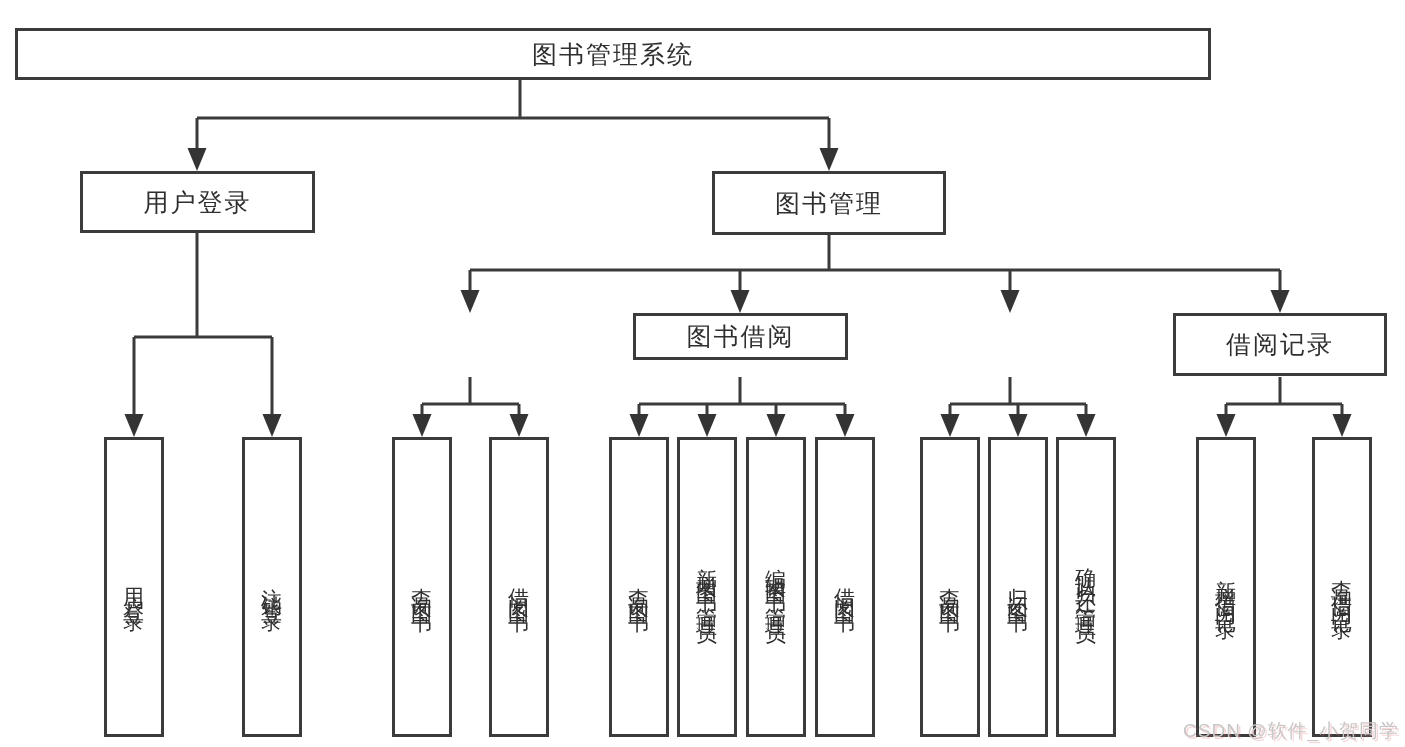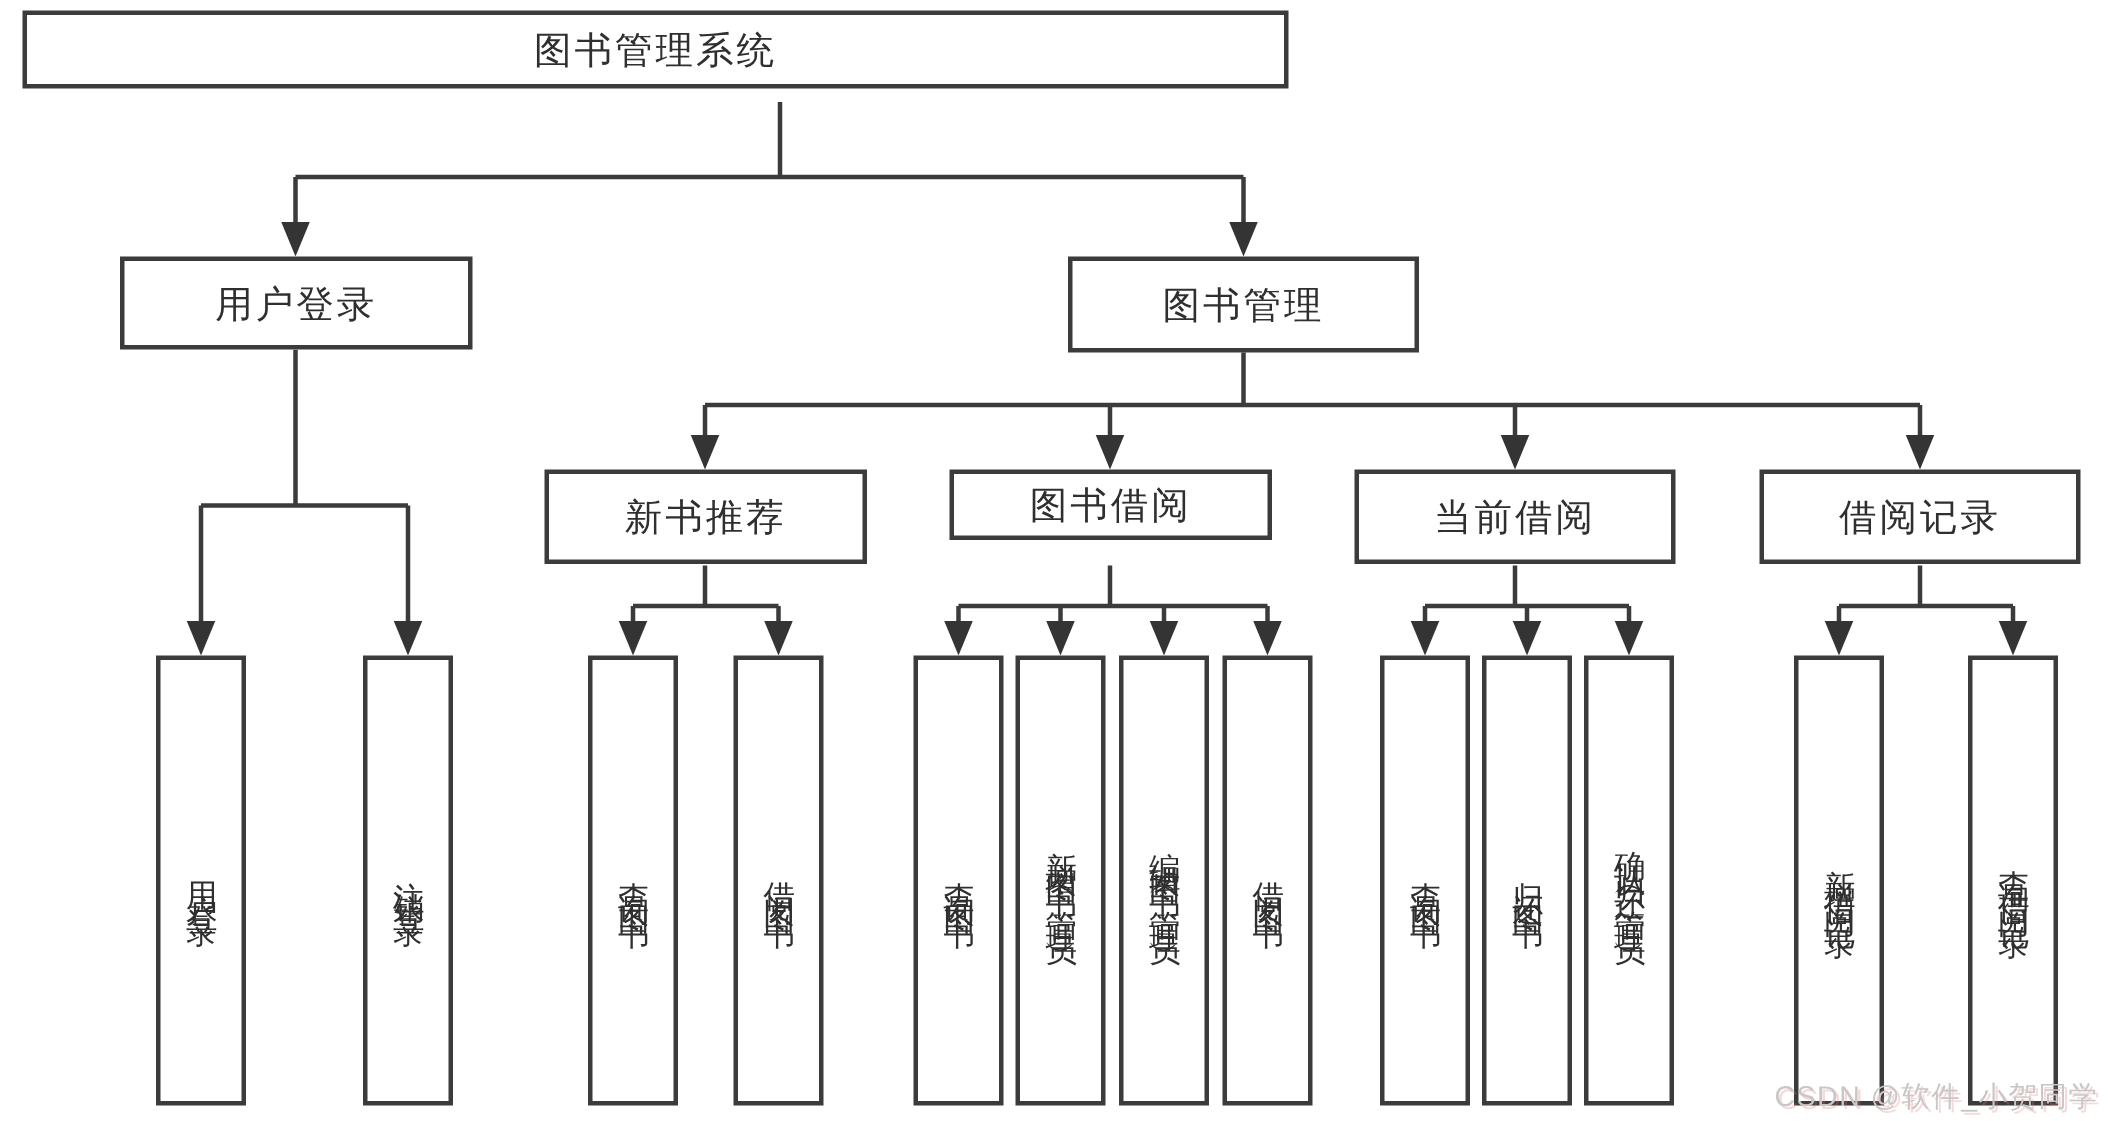--- a/index.html
+++ b/index.html
@@ -80,39 +80,33 @@
     <polygon class="ar" points="697.5,414 716.5,414 707,437"></polygon>
     <polygon class="ar" points="766.5,414 785.5,414 776,437"></polygon>
     <polygon class="ar" points="835.5,414 854.5,414 845,437"></polygon>
     <polygon class="ar" points="940.5,414 959.5,414 950,437"></polygon>
     <polygon class="ar" points="1008.5,414 1027.5,414 1018,437"></polygon>
     <polygon class="ar" points="1076.5,414 1095.5,414 1086,437"></polygon>
     <polygon class="ar" points="1216.5,414 1235.5,414 1226,437"></polygon>
     <polygon class="ar" points="1332.5,414 1351.5,414 1342,437"></polygon>
   </svg>
 
-  <div class="node h" style="left:15px;top:7px;width:844px;height:52px">
+  <div class="node h" style="left:15px;top:28px;width:1196px;height:52px">
     <span class="lbl">图书管理系统</span>
   </div>
 
   <div class="node h" style="left:80px;top:171px;width:235px;height:62px">
     <span class="lbl">用户登录</span>
   </div>
   <div class="node h" style="left:712px;top:171px;width:234px;height:64px">
     <span class="lbl">图书管理</span>
   </div>
 
-  <div class="node h" style="left:363px;top:313px;width:215px;height:63px">
-    <span class="lbl">新书推荐</span>
-  </div>
   <div class="node h" style="left:633px;top:313px;width:215px;height:47px">
     <span class="lbl">图书借阅</span>
-  </div>
-  <div class="node h" style="left:903px;top:313px;width:214px;height:63px">
-    <span class="lbl">当前借阅</span>
   </div>
   <div class="node h" style="left:1173px;top:313px;width:214px;height:63px">
     <span class="lbl">借阅记录</span>
   </div>
 
   <div class="node v" style="left:104px;top:437px;width:60px;height:300px">
     <span class="lbl">用户登录</span>
   </div>
   <div class="node v" style="left:242px;top:437px;width:60px;height:300px">
     <span class="lbl">注销登录</span>

